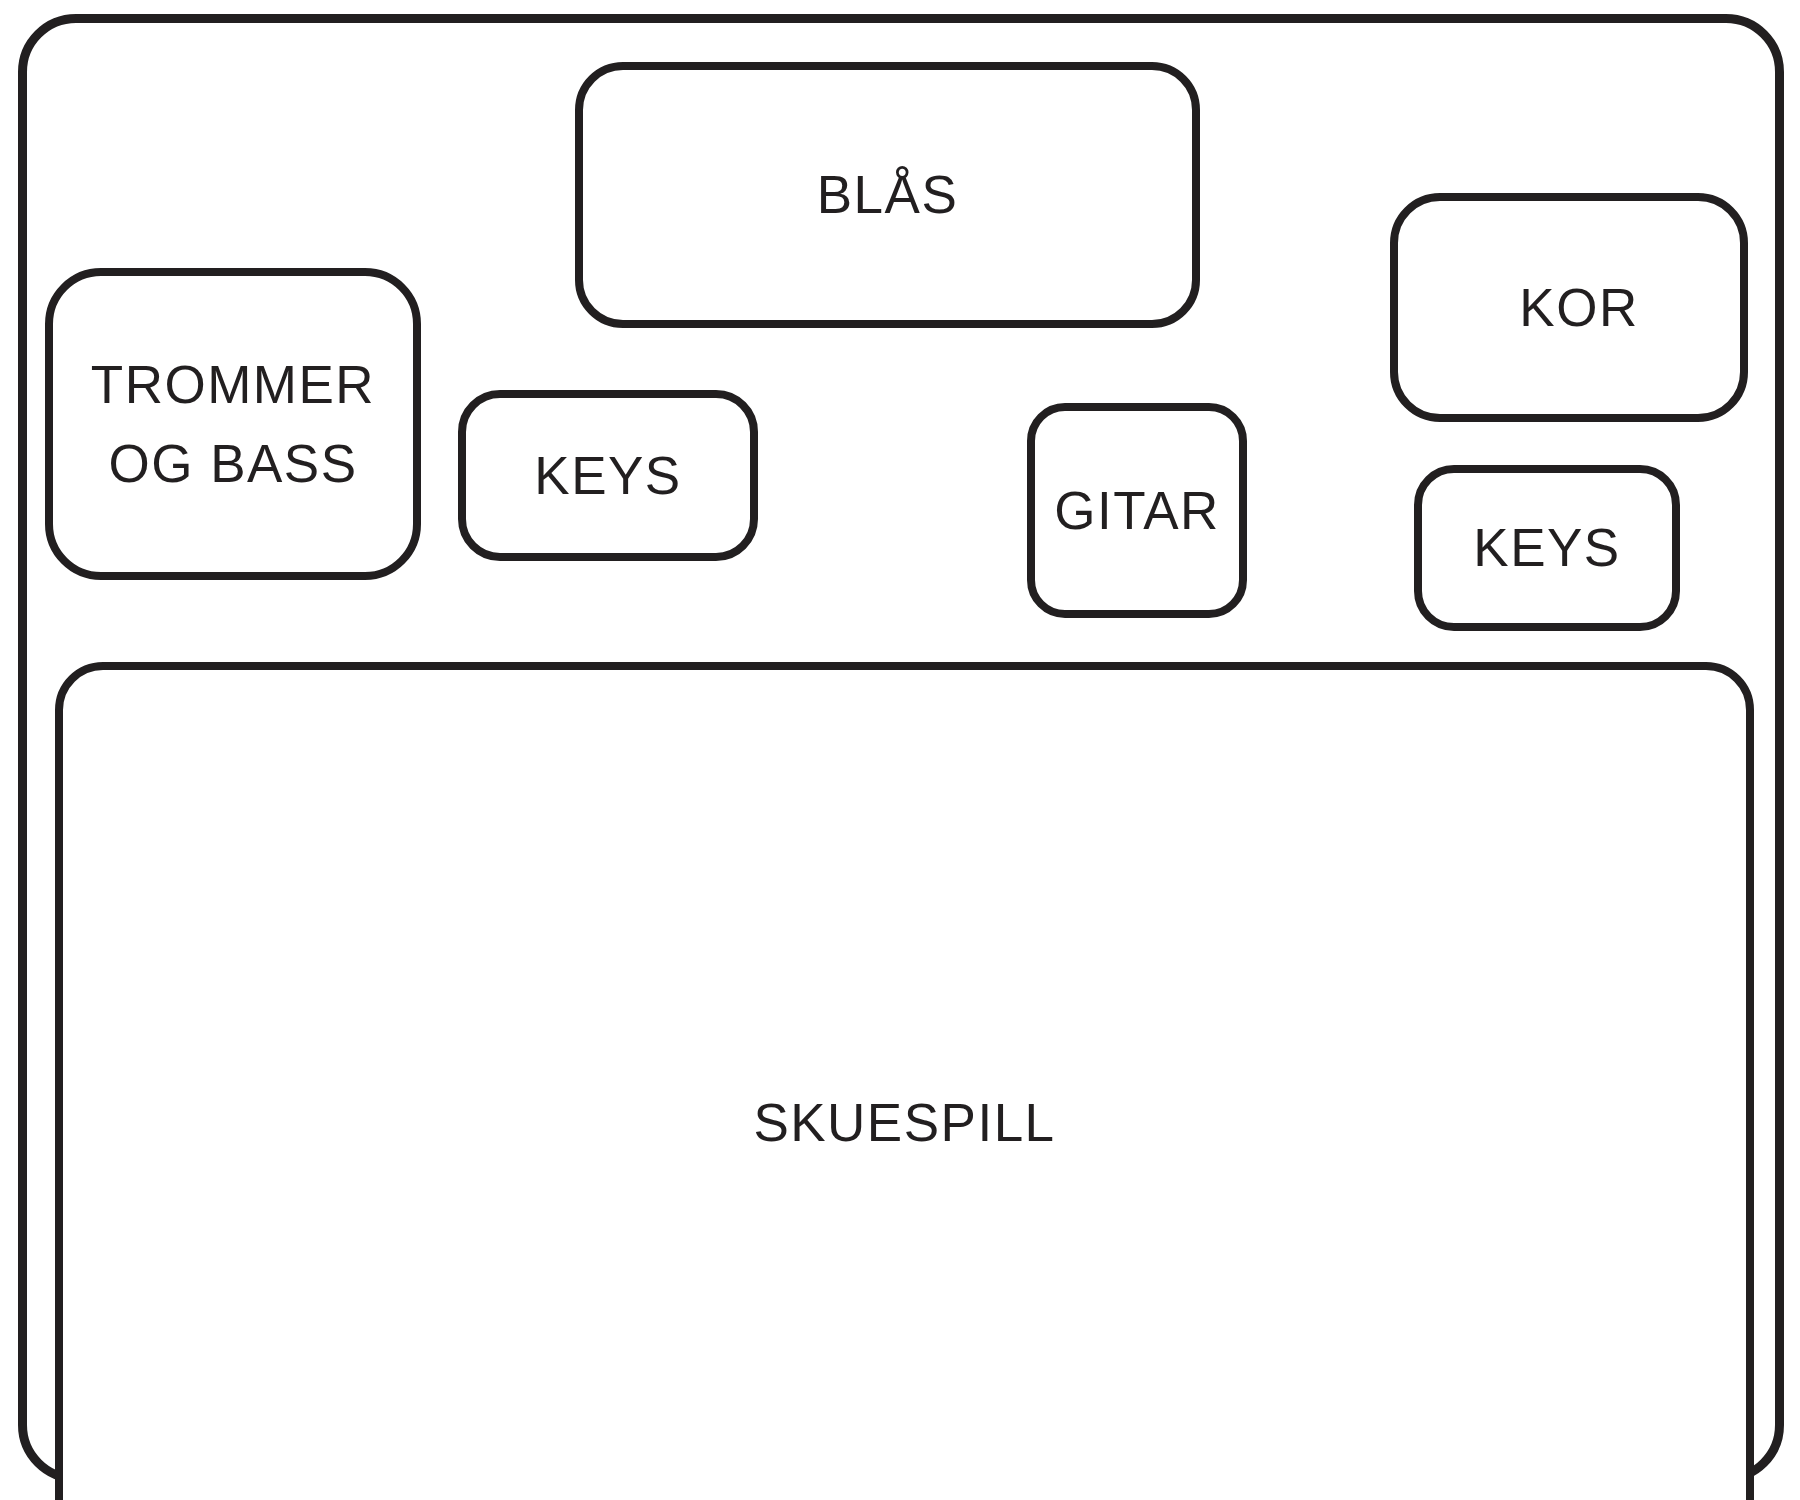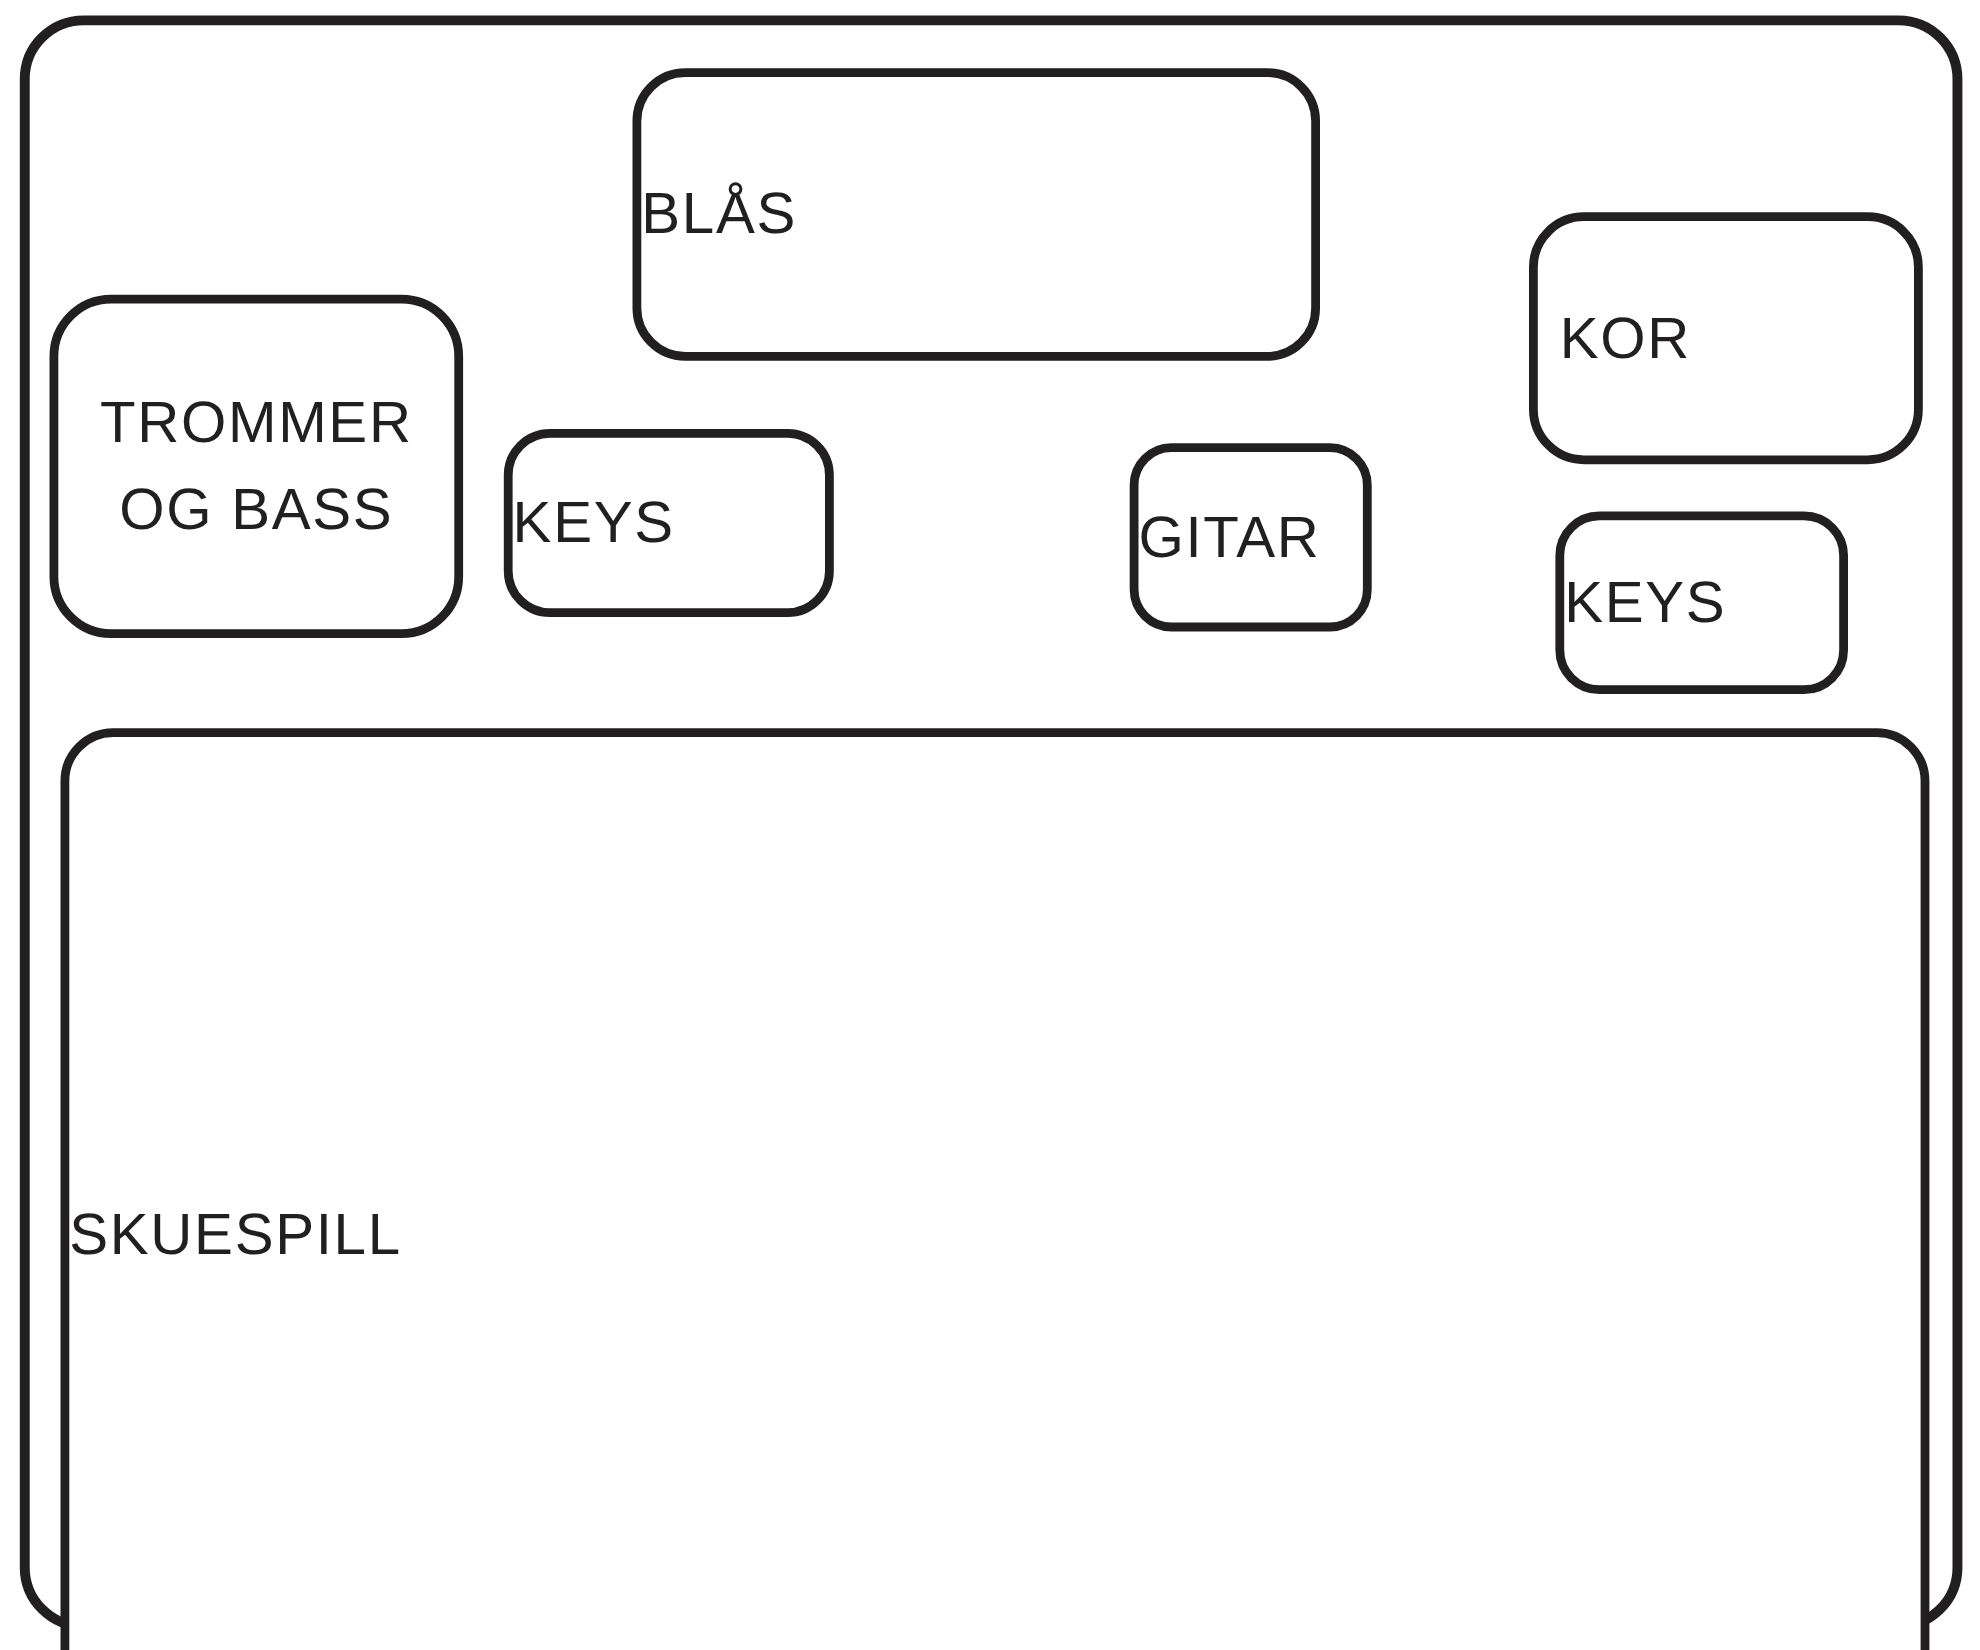--- a/index.html
+++ b/index.html
@@ -18,35 +18,36 @@
     color: var(--text);
     overflow: hidden;
   }
   .box {
     position: absolute;
     border: 8px solid var(--line);
     border-radius: 42px;
     background: var(--background);
     display: flex;
     align-items: center;
+    justify-content: center;
     text-align: center;
     font-size: 53px;
     letter-spacing: 1.5px;
     line-height: 1.5;
     color: var(--text);
   }
   .stage-outline {
     left: 18px; top: 14px; width: 1766px; height: 1469px;
     border-width: 9px; border-radius: 58px;
     background: transparent;
   }
   .area-blas        { left: 575px;  top: 62px;  width: 625px;  height: 266px; border-radius: 48px; }
   .area-trommer     { left: 45px;   top: 240px; width: 376px;  height: 312px; border-radius: 56px; padding: 0 20px; margin-top: 28px; }
   .area-keys-left   { left: 458px;  top: 390px; width: 300px;  height: 171px; border-radius: 42px; }
-  .area-gitar       { left: 1027px; top: 403px; width: 220px;  height: 171px; border-radius: 38px; }
+  .area-gitar       { left: 1027px; top: 403px; width: 220px;  height: 215px; border-radius: 38px; }
   .area-kor         { left: 1390px; top: 193px; width: 358px;  height: 229px; border-radius: 50px; padding-left: 20px; }
   .area-keys-right  { left: 1414px; top: 465px; width: 266px;  height: 166px; border-radius: 40px; }
   .area-skuespill   { left: 55px;   top: 662px; width: 1699px; height: 921px; border-radius: 48px; }
   .area-label { display: inline-block; }
 </style>
 </head>
 <body>
 
 <div class="canvas">
 

